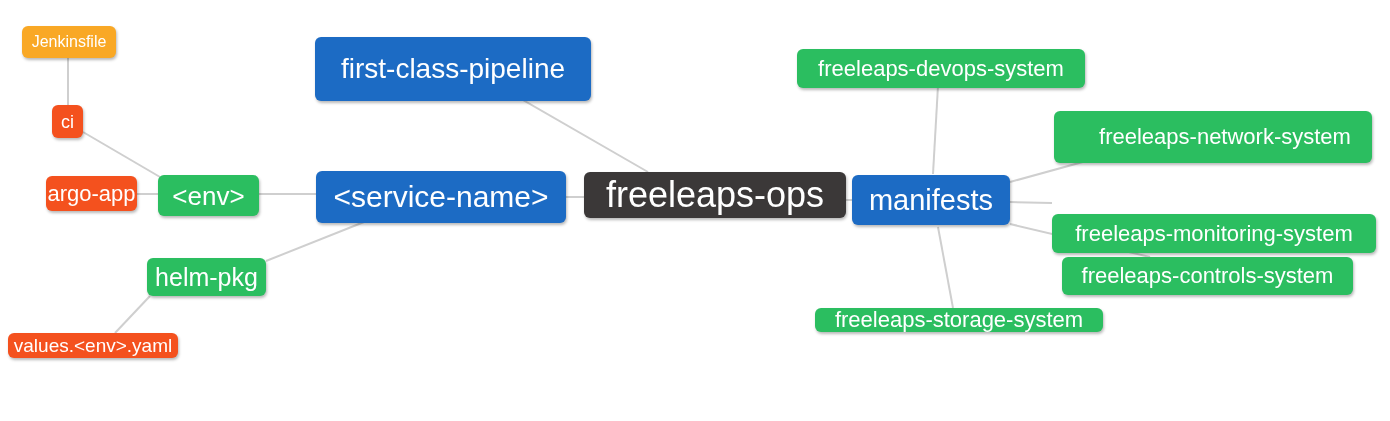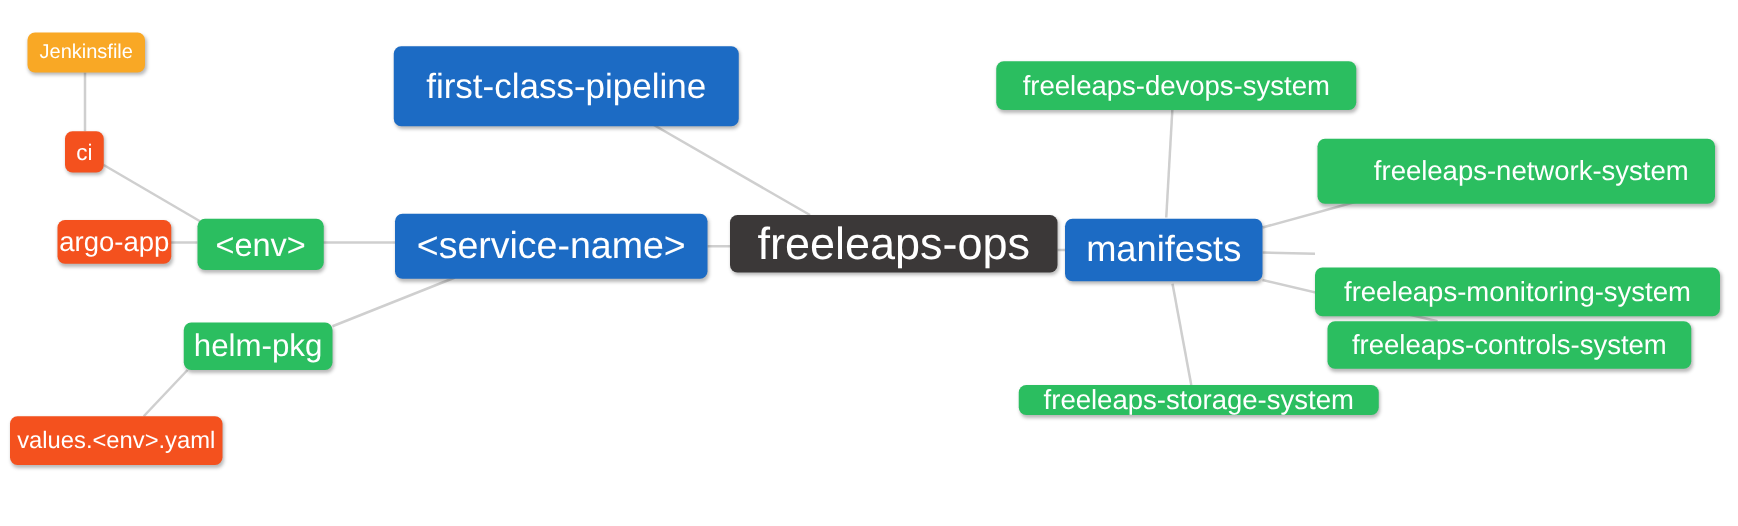--- a/index.html
+++ b/index.html
@@ -21,21 +21,21 @@
     cursor:pointer;
     line-height:1;
     user-select:none;
   }
   
   .n-jenkinsfile {left:22px;  top:26px;  width:94px;  height:32px; font-size:16px;}
   .n-ci          {left:52px;  top:105px; width:31px;  height:33px; font-size:18px;}
   .n-argo-app    {left:46px;  top:176px; width:91px;  height:35px; font-size:22px;}
   .n-env         {left:158px; top:175px; width:101px;  height:41px; font-size:26px;}
   .n-helm-pkg    {left:147px; top:258px; width:119px; height:38px; font-size:25px;}
-  .n-values      {left:8px;   top:333px; width:170px; height:39px; font-size:19px;}
+  .n-values      {left:8px;   top:333px; width:170px; height:25px; font-size:19px;}
   .n-fcp         {left:315px; top:37px;  width:276px; height:64px; font-size:28px;}
   .n-service     {left:316px; top:171px; width:250px; height:52px; font-size:30px;}
   .n-ops         {left:584px; top:172px; width:262px; height:46px; font-size:36px;}
   .n-manifests   {left:852px; top:175px; width:158px; height:50px; font-size:29px;}
   .n-devops      {left:797px; top:29px;  width:288px; height:39px; font-size:22px;}
   .n-network     {left:1054px;top:111px; width:294px; height:52px; font-size:22px;padding-left:24px;}
   .n-monitoring  {left:1052px;top:186px; width:324px; height:39px; font-size:22px;margin-top:28px;}
   .n-controls    {left:1062px;top:257px; width:291px; height:38px; font-size:22px;}
   .n-storage     {left:815px; top:308px; width:288px; height:24px; font-size:22px;}
 </style>

